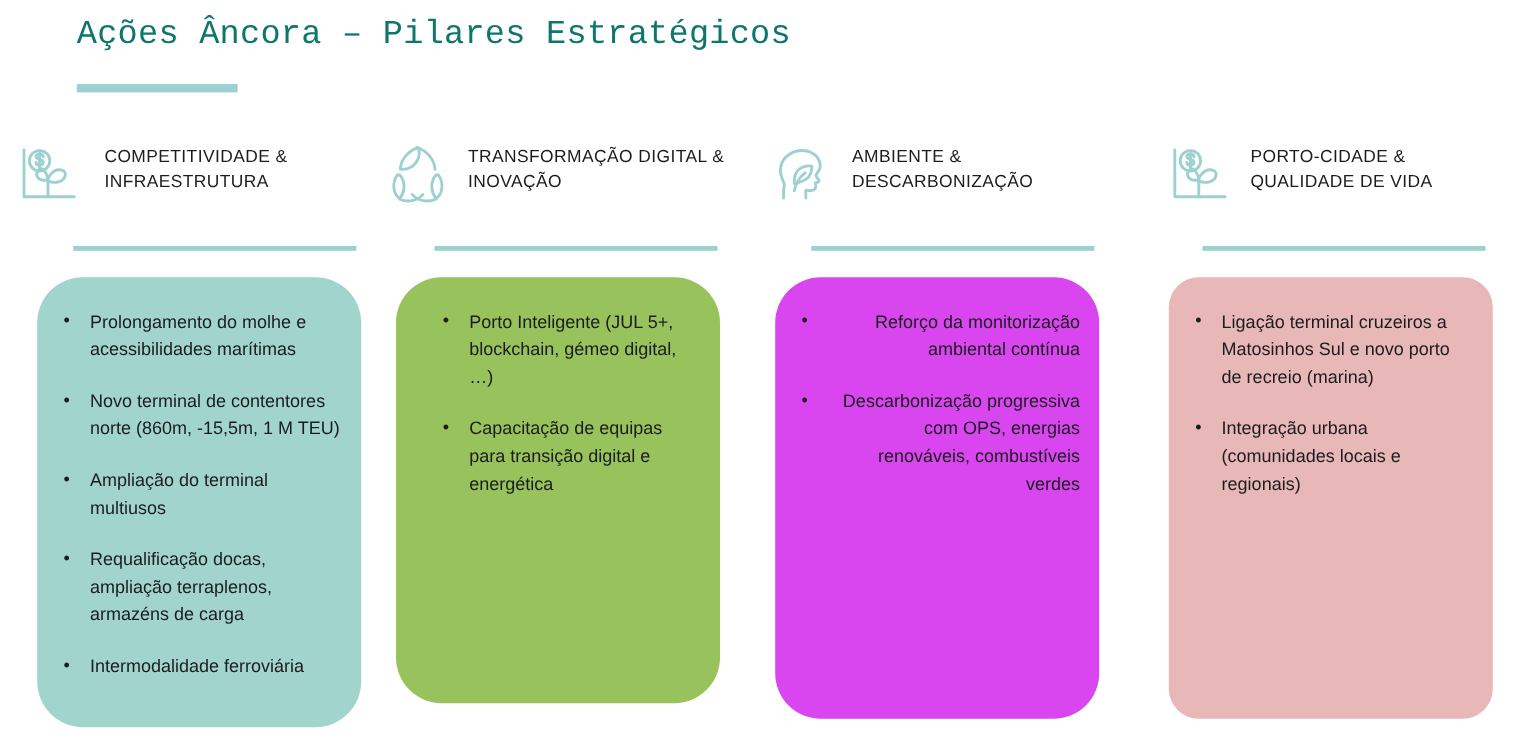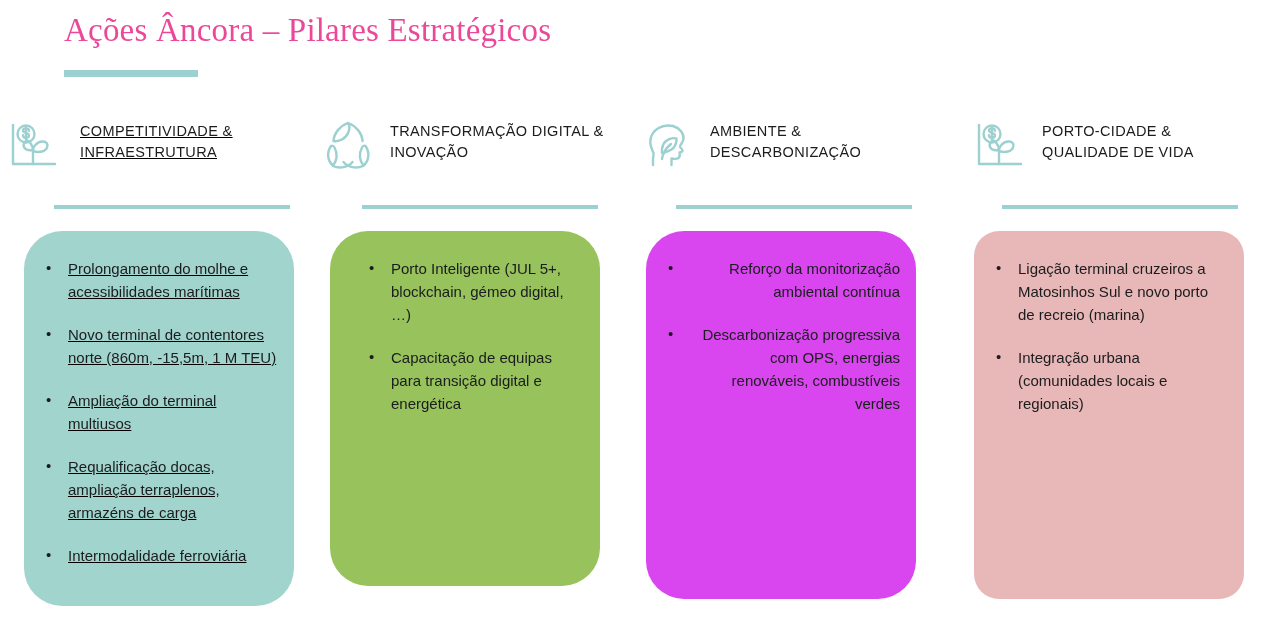--- a/index.html
+++ b/index.html
@@ -18,24 +18,24 @@
   }
 
   
   .title-block {
     position: absolute;
     left: 64px;
     top: 6px;
     width: 1150px;
   }
   .slide-title {
-    font-family: Liberation Serif, serif;
-    font-size: 33px;
+    font-family: Liberation Mono, monospace;
+    font-size: 28px;
     line-height: 48px;
-    color: #ec4899;
+    color: #0f766e;
     letter-spacing: 0.2px;
     white-space: nowrap;
   }
   .title-rule {
     position: absolute;
     left: 64px;
     top: 70px;
     width: 134px;
     height: 7px;
     background: #9dd0d0;
@@ -47,21 +47,21 @@
     left: 0;
     top: 115px;
     width: 1273px;
     height: 500px;
     display: flex;
   }
   .column {
     position: relative;
     height: 100%;
   }
-  .col-0 { width: 320px; padding-left: 6px; text-decoration: underline; }
+  .col-0 { width: 320px; padding-left: 13px; }
   .col-1 { width: 320px; padding-left: 0px; }
   .col-2 { width: 320px; padding-left: 0px; }
   .col-3 { width: 313px; padding-left: 12px; }
 
   .col-head {
     display: flex;
     align-items: flex-start;
     height: 70px;
   }
   .col-icon {

